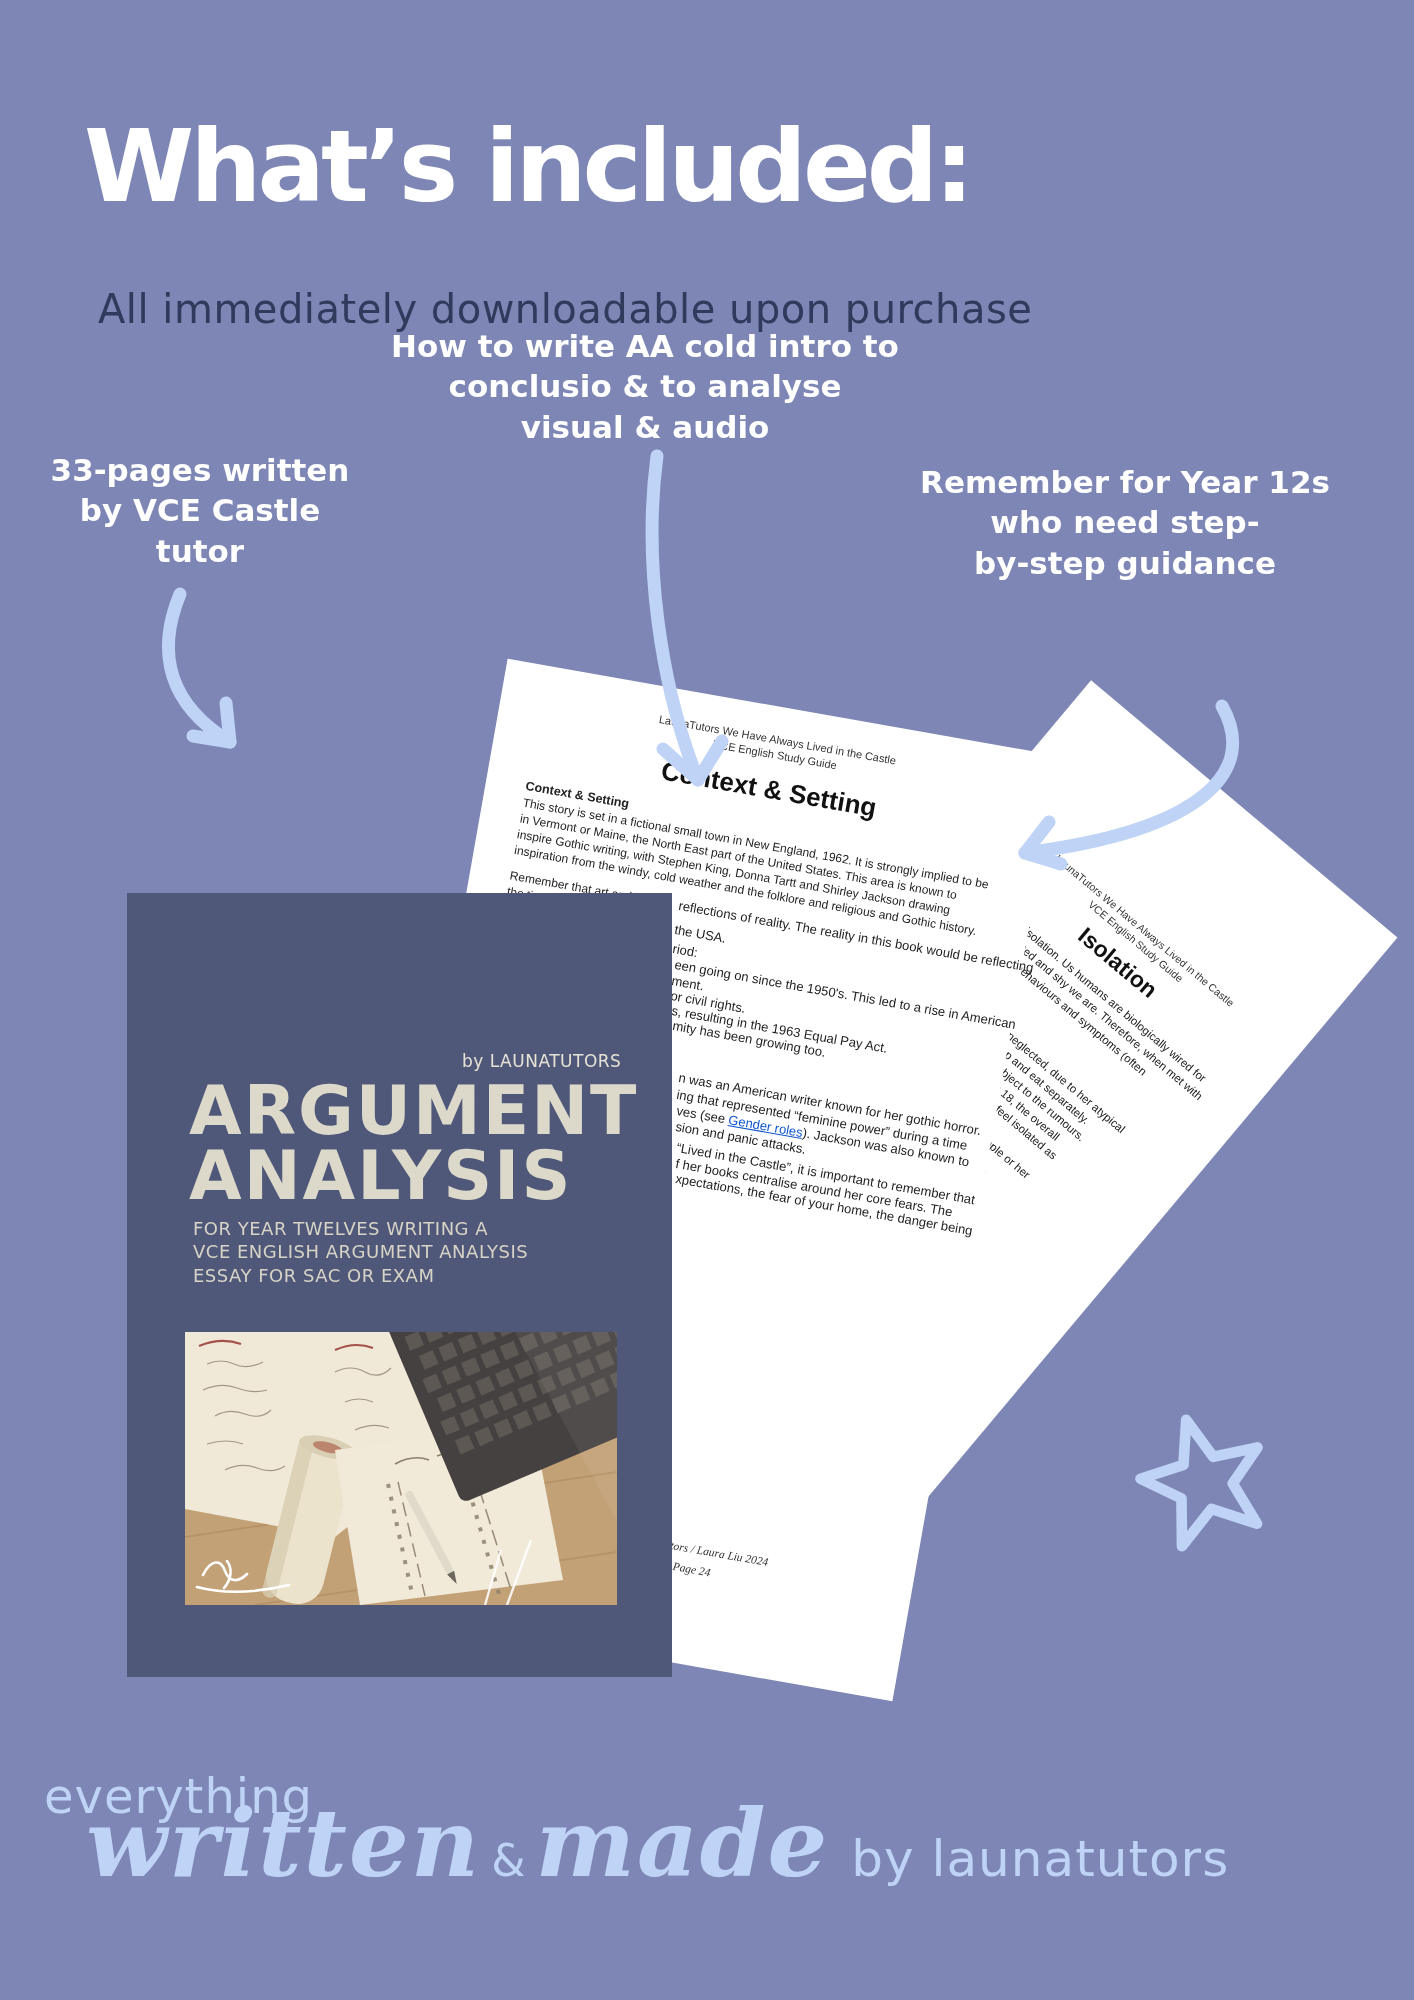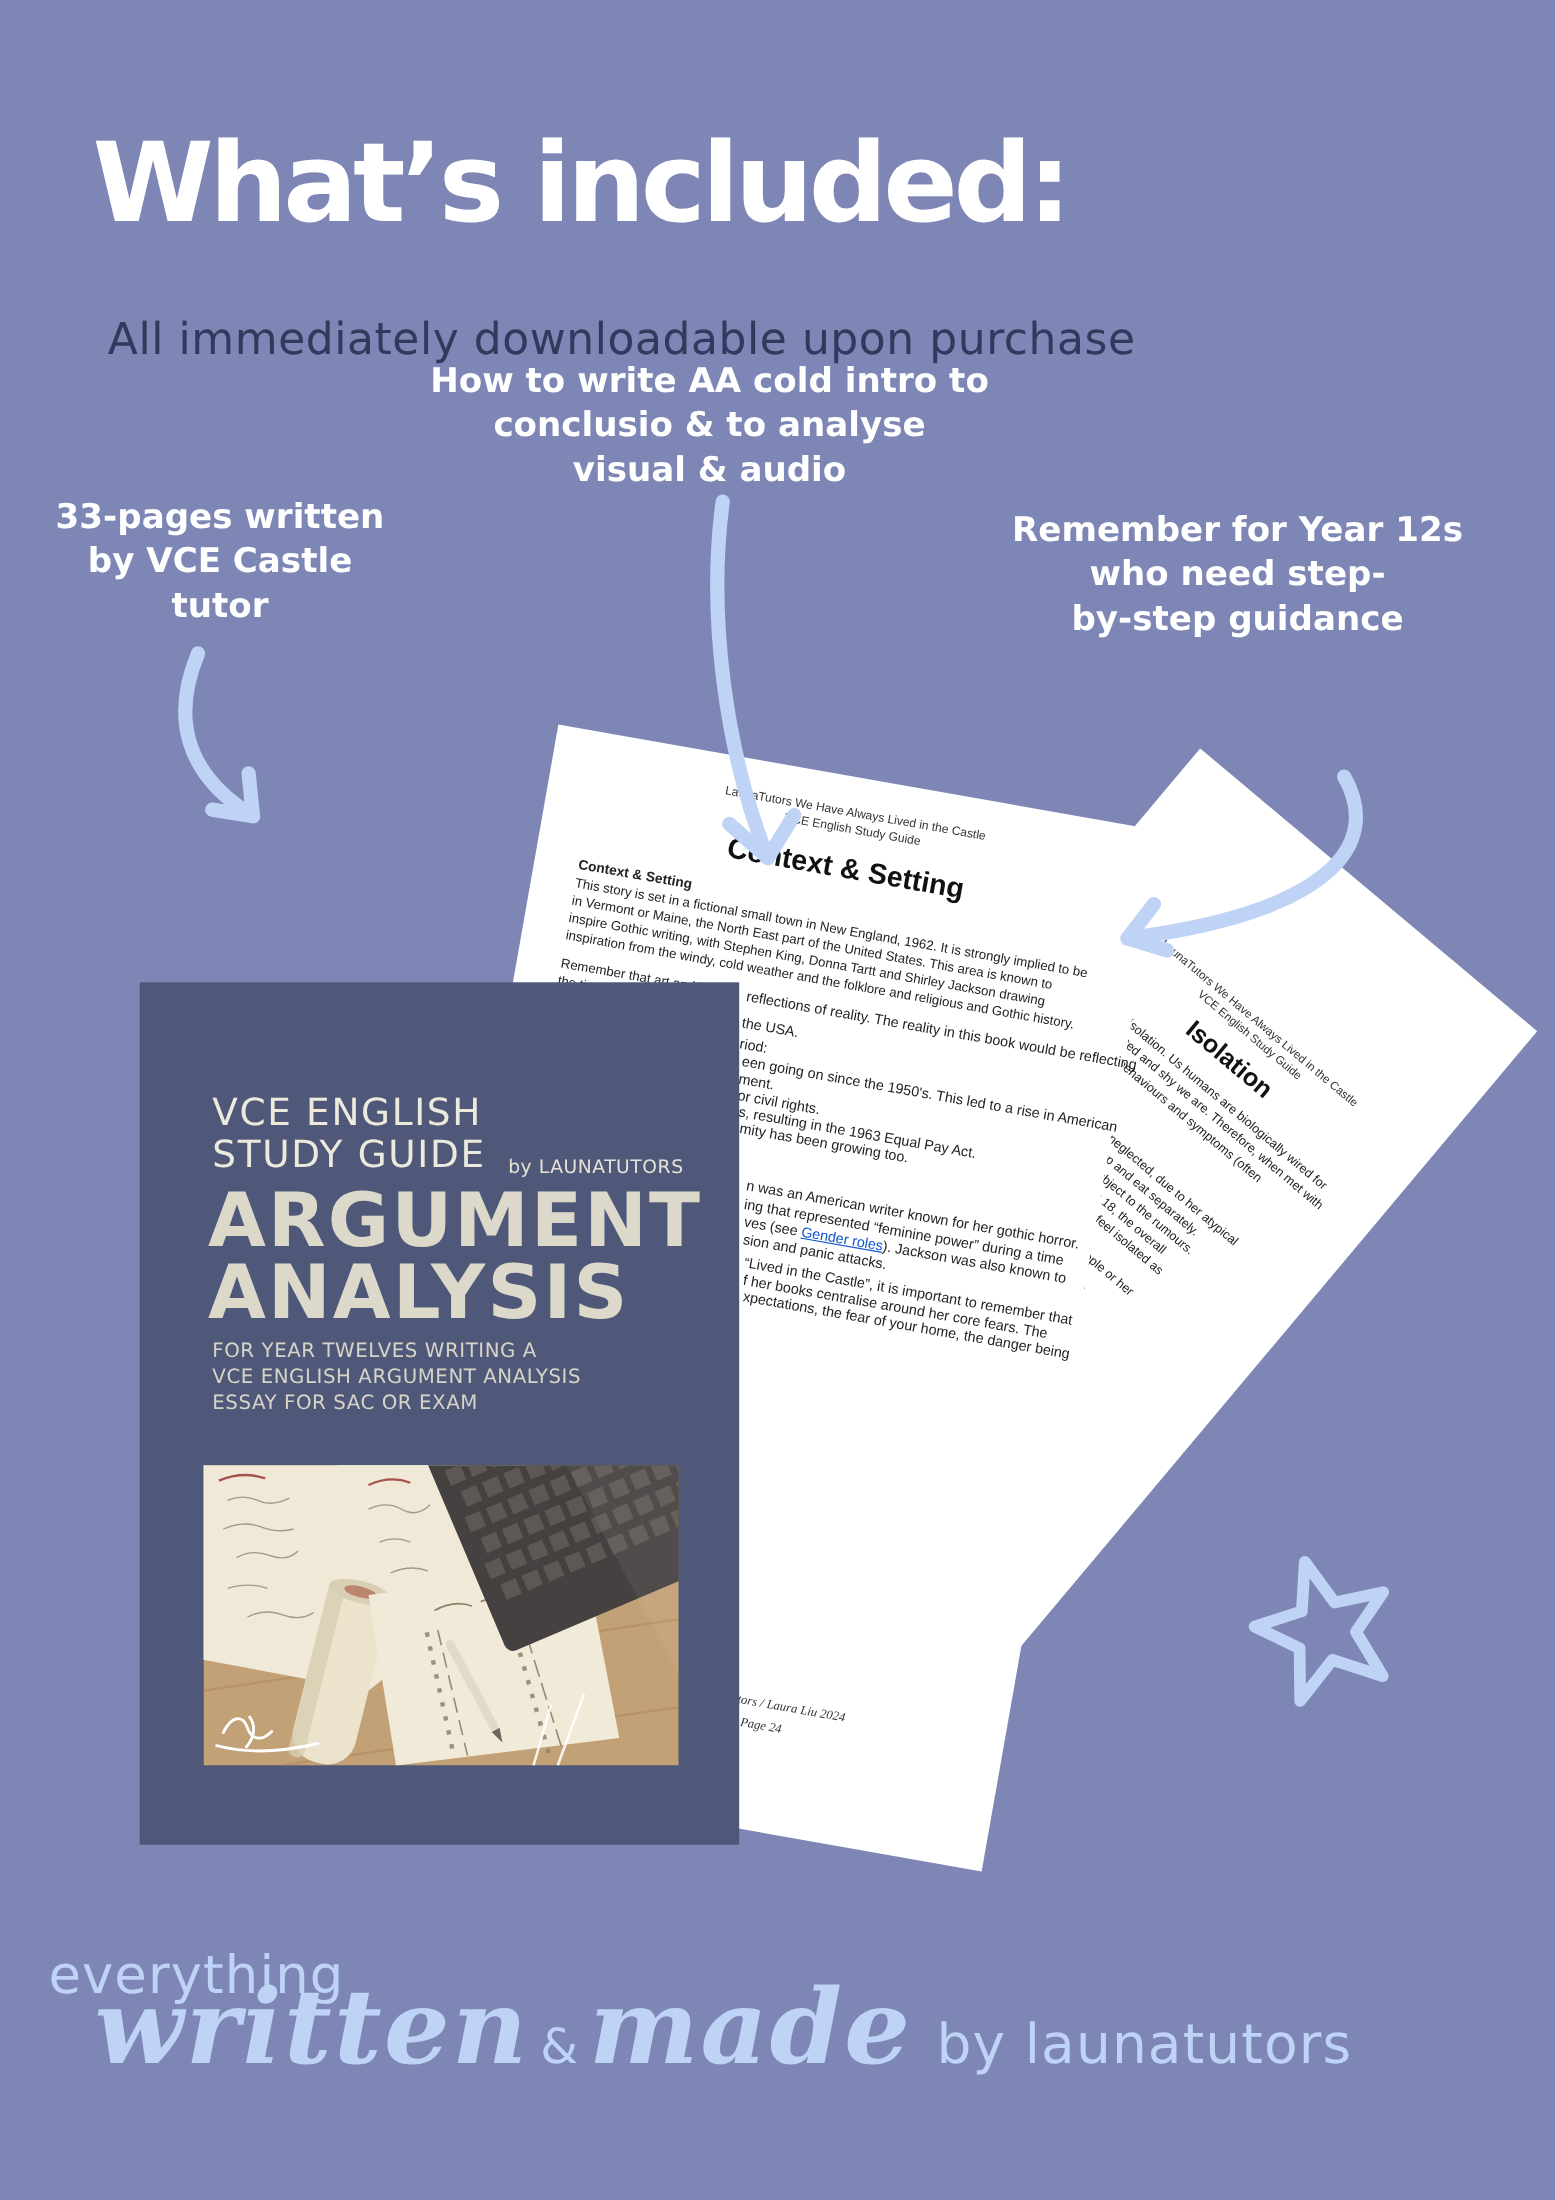--- a/index.html
+++ b/index.html
@@ -161,24 +161,20 @@
     <div class="frag" style="left:678px;top:1103px"><span>ves (see </span><span class="doc-link">Gender roles</span><span>). Jackson was also known to</span></div>
     <div class="frag" style="left:677px;top:1119px">sion and panic attacks.</div>
     <div class="frag" style="left:678px;top:1140px">“Lived in the Castle”, it is important to remember that</div>
     <div class="frag" style="left:677px;top:1156px">f her books centralise around her core fears. The</div>
     <div class="frag" style="left:677px;top:1171px">xpectations, the fear of your home, the danger being</div>
     <div class="frag frag-footer" style="left:666px;top:1538px">utors / Laura Liu 2024</div>
     <div class="frag frag-footer" style="left:674px;top:1560px">Page 24</div>
   </div>
 
   <div class="cover">
-    <div class="cover-series">
-      <div>VCE ENGLISH</div>
-      <div>STUDY GUIDE</div>
-    </div>
     <div class="cover-by">by LAUNATUTORS</div>
     <div class="cover-title">
       <div>ARGUMENT</div>
       <div>ANALYSIS</div>
     </div>
     <div class="cover-sub">
       <div>FOR YEAR TWELVES WRITING A</div>
       <div>VCE ENGLISH ARGUMENT ANALYSIS</div>
       <div>ESSAY FOR SAC OR EXAM</div>
     </div>

